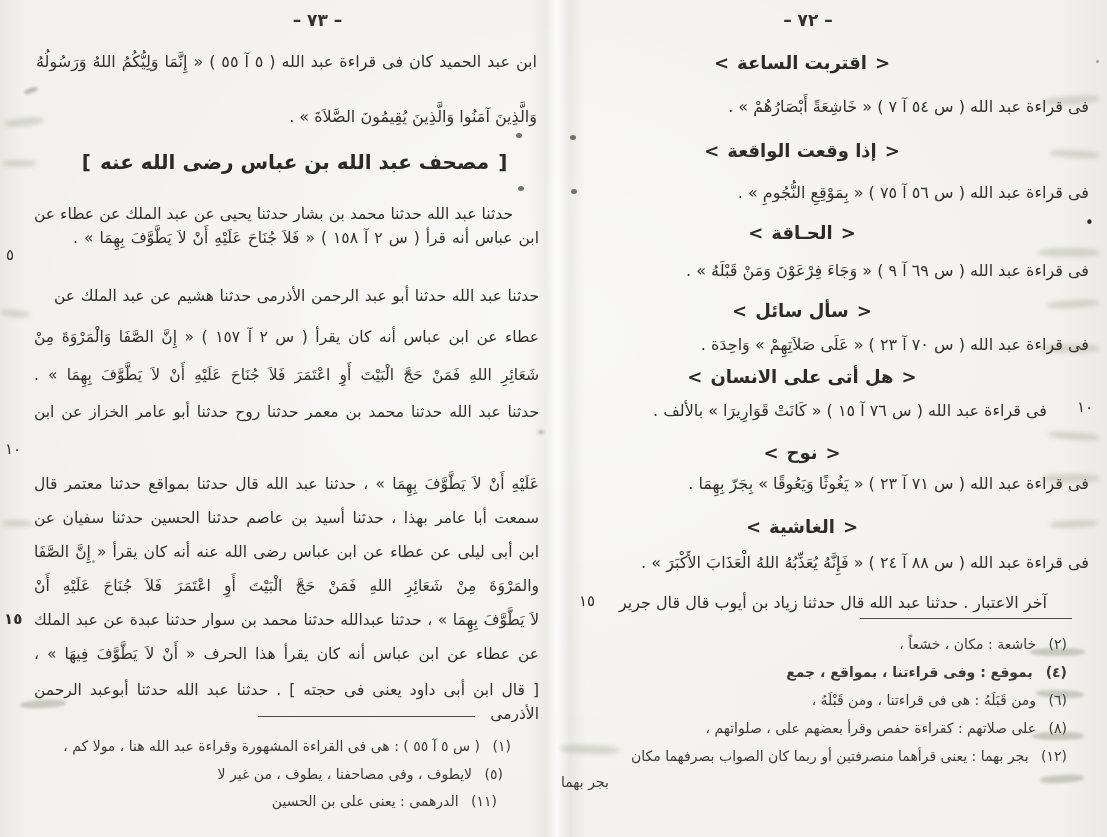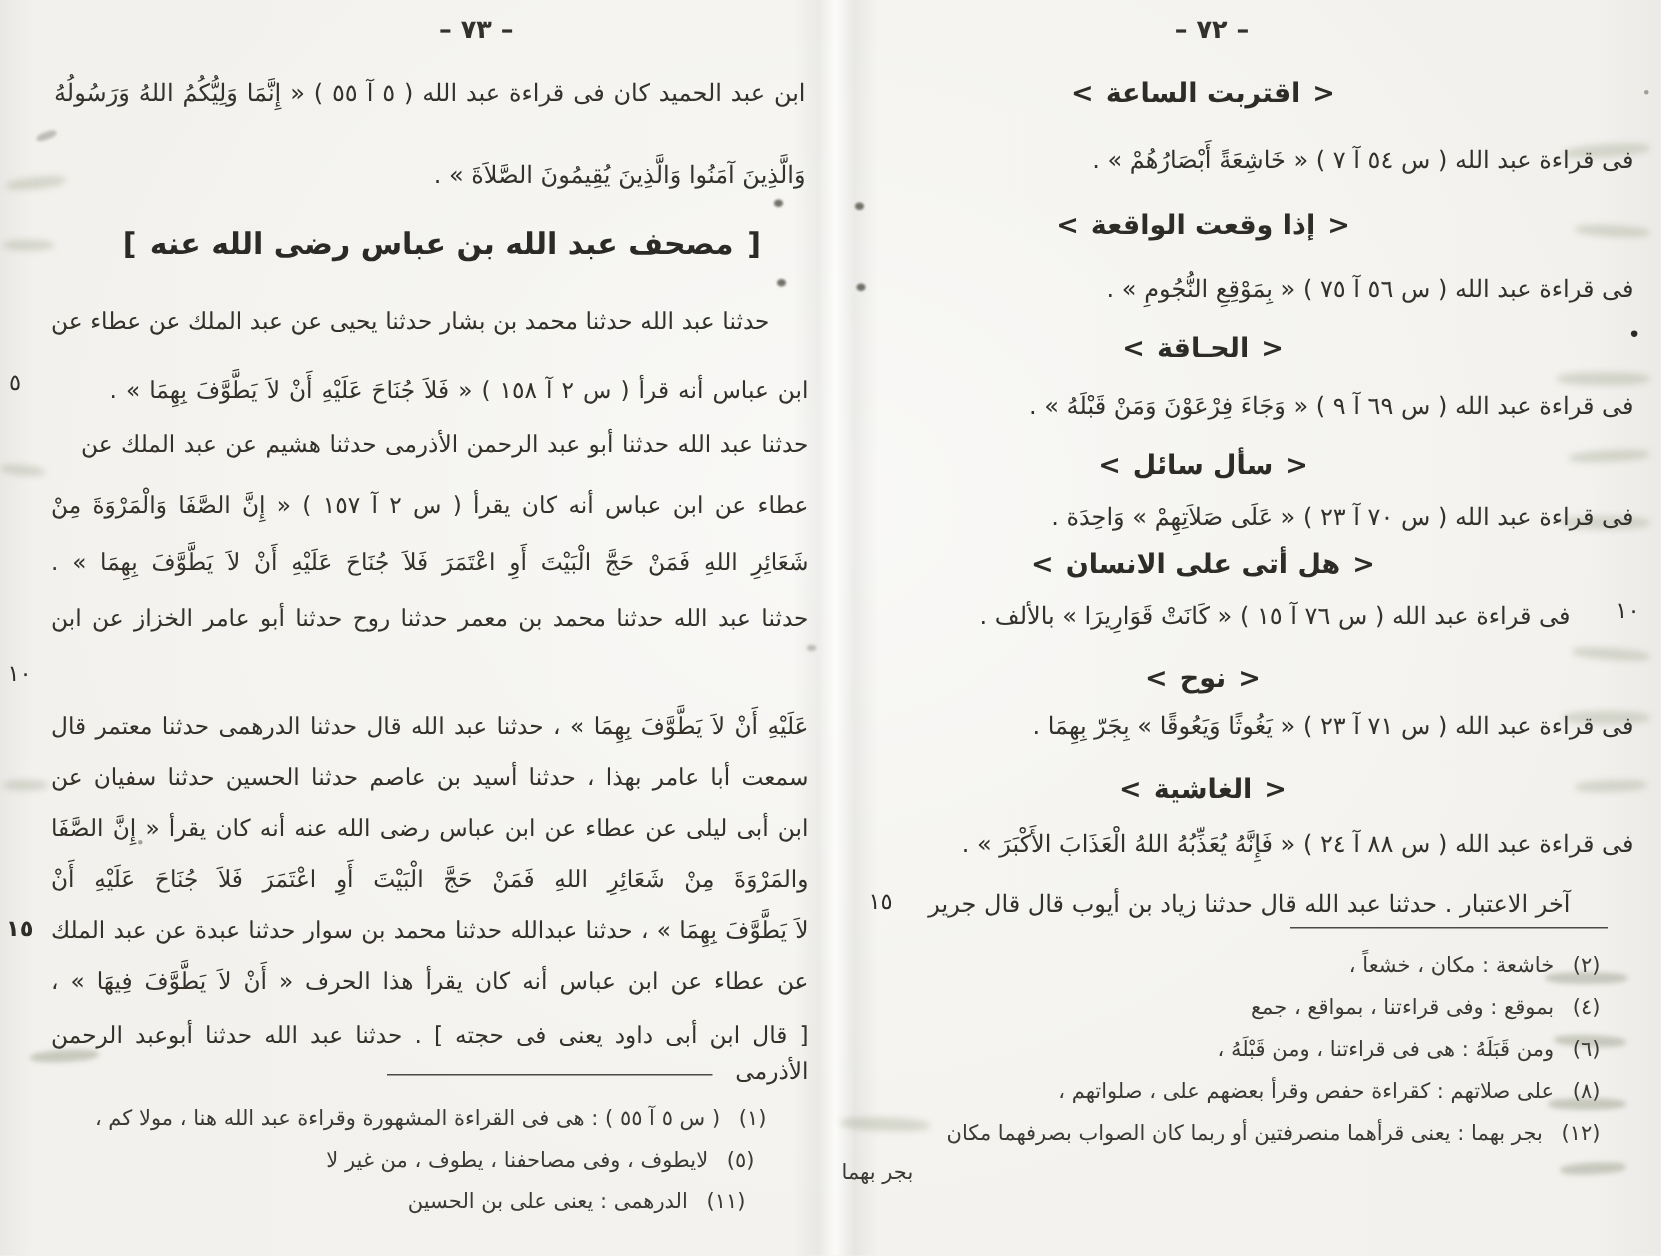--- a/index.html
+++ b/index.html
@@ -80,26 +80,26 @@
     <div class="iline" style="top:48px;">ابن عبد الحميد كان فى قراءة عبد الله ( ٥ آ ٥٥ ) « إِنَّمَا وَلِيُّكُمُ اللهُ وَرَسُولُهُ</div>
     <div class="iline2" style="top:103px;">وَالَّذِينَ آمَنُوا وَالَّذِينَ يُقِيمُونَ الصَّلاَةَ » .</div>
 
     <div class="lsec" style="top:150px;">
       <span>[</span>
       <span>مصحف عبد الله بن عباس رضى الله عنه</span>
       <span>]</span>
     </div>
 
     <div class="bline" style="top:202px;right:40px;">حدثنا عبد الله حدثنا محمد بن بشار حدثنا يحيى عن عبد الملك عن عطاء عن</div>
-    <div class="bline" style="top:248px;margin-left:39px;">ابن عباس أنه قرأ ( س ٢ آ ١٥٨ ) « فَلاَ جُنَاحَ عَلَيْهِ أَنْ لاَ يَطَّوَّفَ بِهِمَا » .</div>
+    <div class="bline" style="top:226px;margin-left:39px;">ابن عباس أنه قرأ ( س ٢ آ ١٥٨ ) « فَلاَ جُنَاحَ عَلَيْهِ أَنْ لاَ يَطَّوَّفَ بِهِمَا » .</div>
     <div class="bline" style="top:284px;margin-left:20px;">حدثنا عبد الله حدثنا أبو عبد الرحمن الأذرمى حدثنا هشيم عن عبد الملك عن</div>
     <div class="bline" style="top:325px;">عطاء عن ابن عباس أنه كان يقرأ ( س ٢ آ ١٥٧ ) « إِنَّ الصَّفَا وَالْمَرْوَةَ مِنْ</div>
     <div class="bline" style="top:363px;">شَعَائِرِ اللهِ فَمَنْ حَجَّ الْبَيْتَ أَوِ اعْتَمَرَ فَلاَ جُنَاحَ عَلَيْهِ أَنْ لاَ يَطَّوَّفَ بِهِمَا » .</div>
     <div class="bline" style="top:400px;">حدثنا عبد الله حدثنا محمد بن معمر حدثنا روح حدثنا أبو عامر الخزاز عن ابن</div>
-    <div class="bline" style="top:472px;">عَلَيْهِ أَنْ لاَ يَطَّوَّفَ بِهِمَا » ، حدثنا عبد الله قال حدثنا الدرهمى حدثنا معتمر قال</div>
+    <div class="bline" style="top:472px;">عَلَيْهِ أَنْ لاَ يَطَّوَّفَ بِهِمَا » ، حدثنا عبد الله قال حدثنا بمواقع حدثنا معتمر قال</div>
     <div class="bline" style="top:506px;">سمعت أبا عامر بهذا ، حدثنا أسيد بن عاصم حدثنا الحسين حدثنا سفيان عن</div>
     <div class="bline" style="top:540px;">ابن أبى ليلى عن عطاء عن ابن عباس رضى الله عنه أنه كان يقرأ « إِنَّ الصَّفَا</div>
     <div class="bline" style="top:574px;">والمَرْوَةَ مِنْ شَعَائِرِ اللهِ فَمَنْ حَجَّ الْبَيْتَ أَوِ اعْتَمَرَ فَلاَ جُنَاحَ عَلَيْهِ أَنْ</div>
     <div class="bline" style="top:608px;">لاَ يَطَّوَّفَ بِهِمَا » ، حدثنا عبدالله حدثنا محمد بن سوار حدثنا عبدة عن عبد الملك</div>
     <div class="bline" style="top:642px;">عن عطاء عن ابن عباس أنه كان يقرأ هذا الحرف « أَنْ لاَ يَطَّوَّفَ فِيهَا » ،</div>
     <div class="bline" style="top:678px;">[ قال ابن أبى داود يعنى فى حجته ] . حدثنا عبد الله حدثنا أبوعبد الرحمن الأذرمى</div>
 
     <div class="mnum" style="left:6px;top:246px;">٥</div>
     <div class="mnum" style="left:5px;top:440px;">١٠</div>
     <div class="mnum" style="left:4px;top:610px;font-weight:bold;">١٥</div>
@@ -178,21 +178,21 @@
     <div class="mnum" style="left:26px;top:592px;">١٥</div>
 
     <div class="bullet" style="left:532px;top:214px;">•</div>
 
     <div class="rule" style="top:618px;left:307px;width:212px;"></div>
 
     <div class="fn" style="top:636px;right:40px;">
       <span class="fnum">(٢)</span>
       <span>خاشعة : مكان ، خشعاً ،</span>
     </div>
-    <div class="fn" style="top:664px;right:40px;">
+    <div class="fn" style="top:664px;right:40px;font-weight:bold;">
       <span class="fnum">(٤)</span>
       <span>بموقع : وفى قراءتنا ، بمواقع ، جمع</span>
     </div>
     <div class="fn" style="top:692px;right:40px;">
       <span class="fnum">(٦)</span>
       <span>ومن قَبَلَهُ : هى فى قراءتنا ، ومن قَبْلَهُ ،</span>
     </div>
     <div class="fn" style="top:720px;right:40px;">
       <span class="fnum">(٨)</span>
       <span>على صلاتهم : كقراءة حفص وقرأ بعضهم على ، صلواتهم ،</span>

